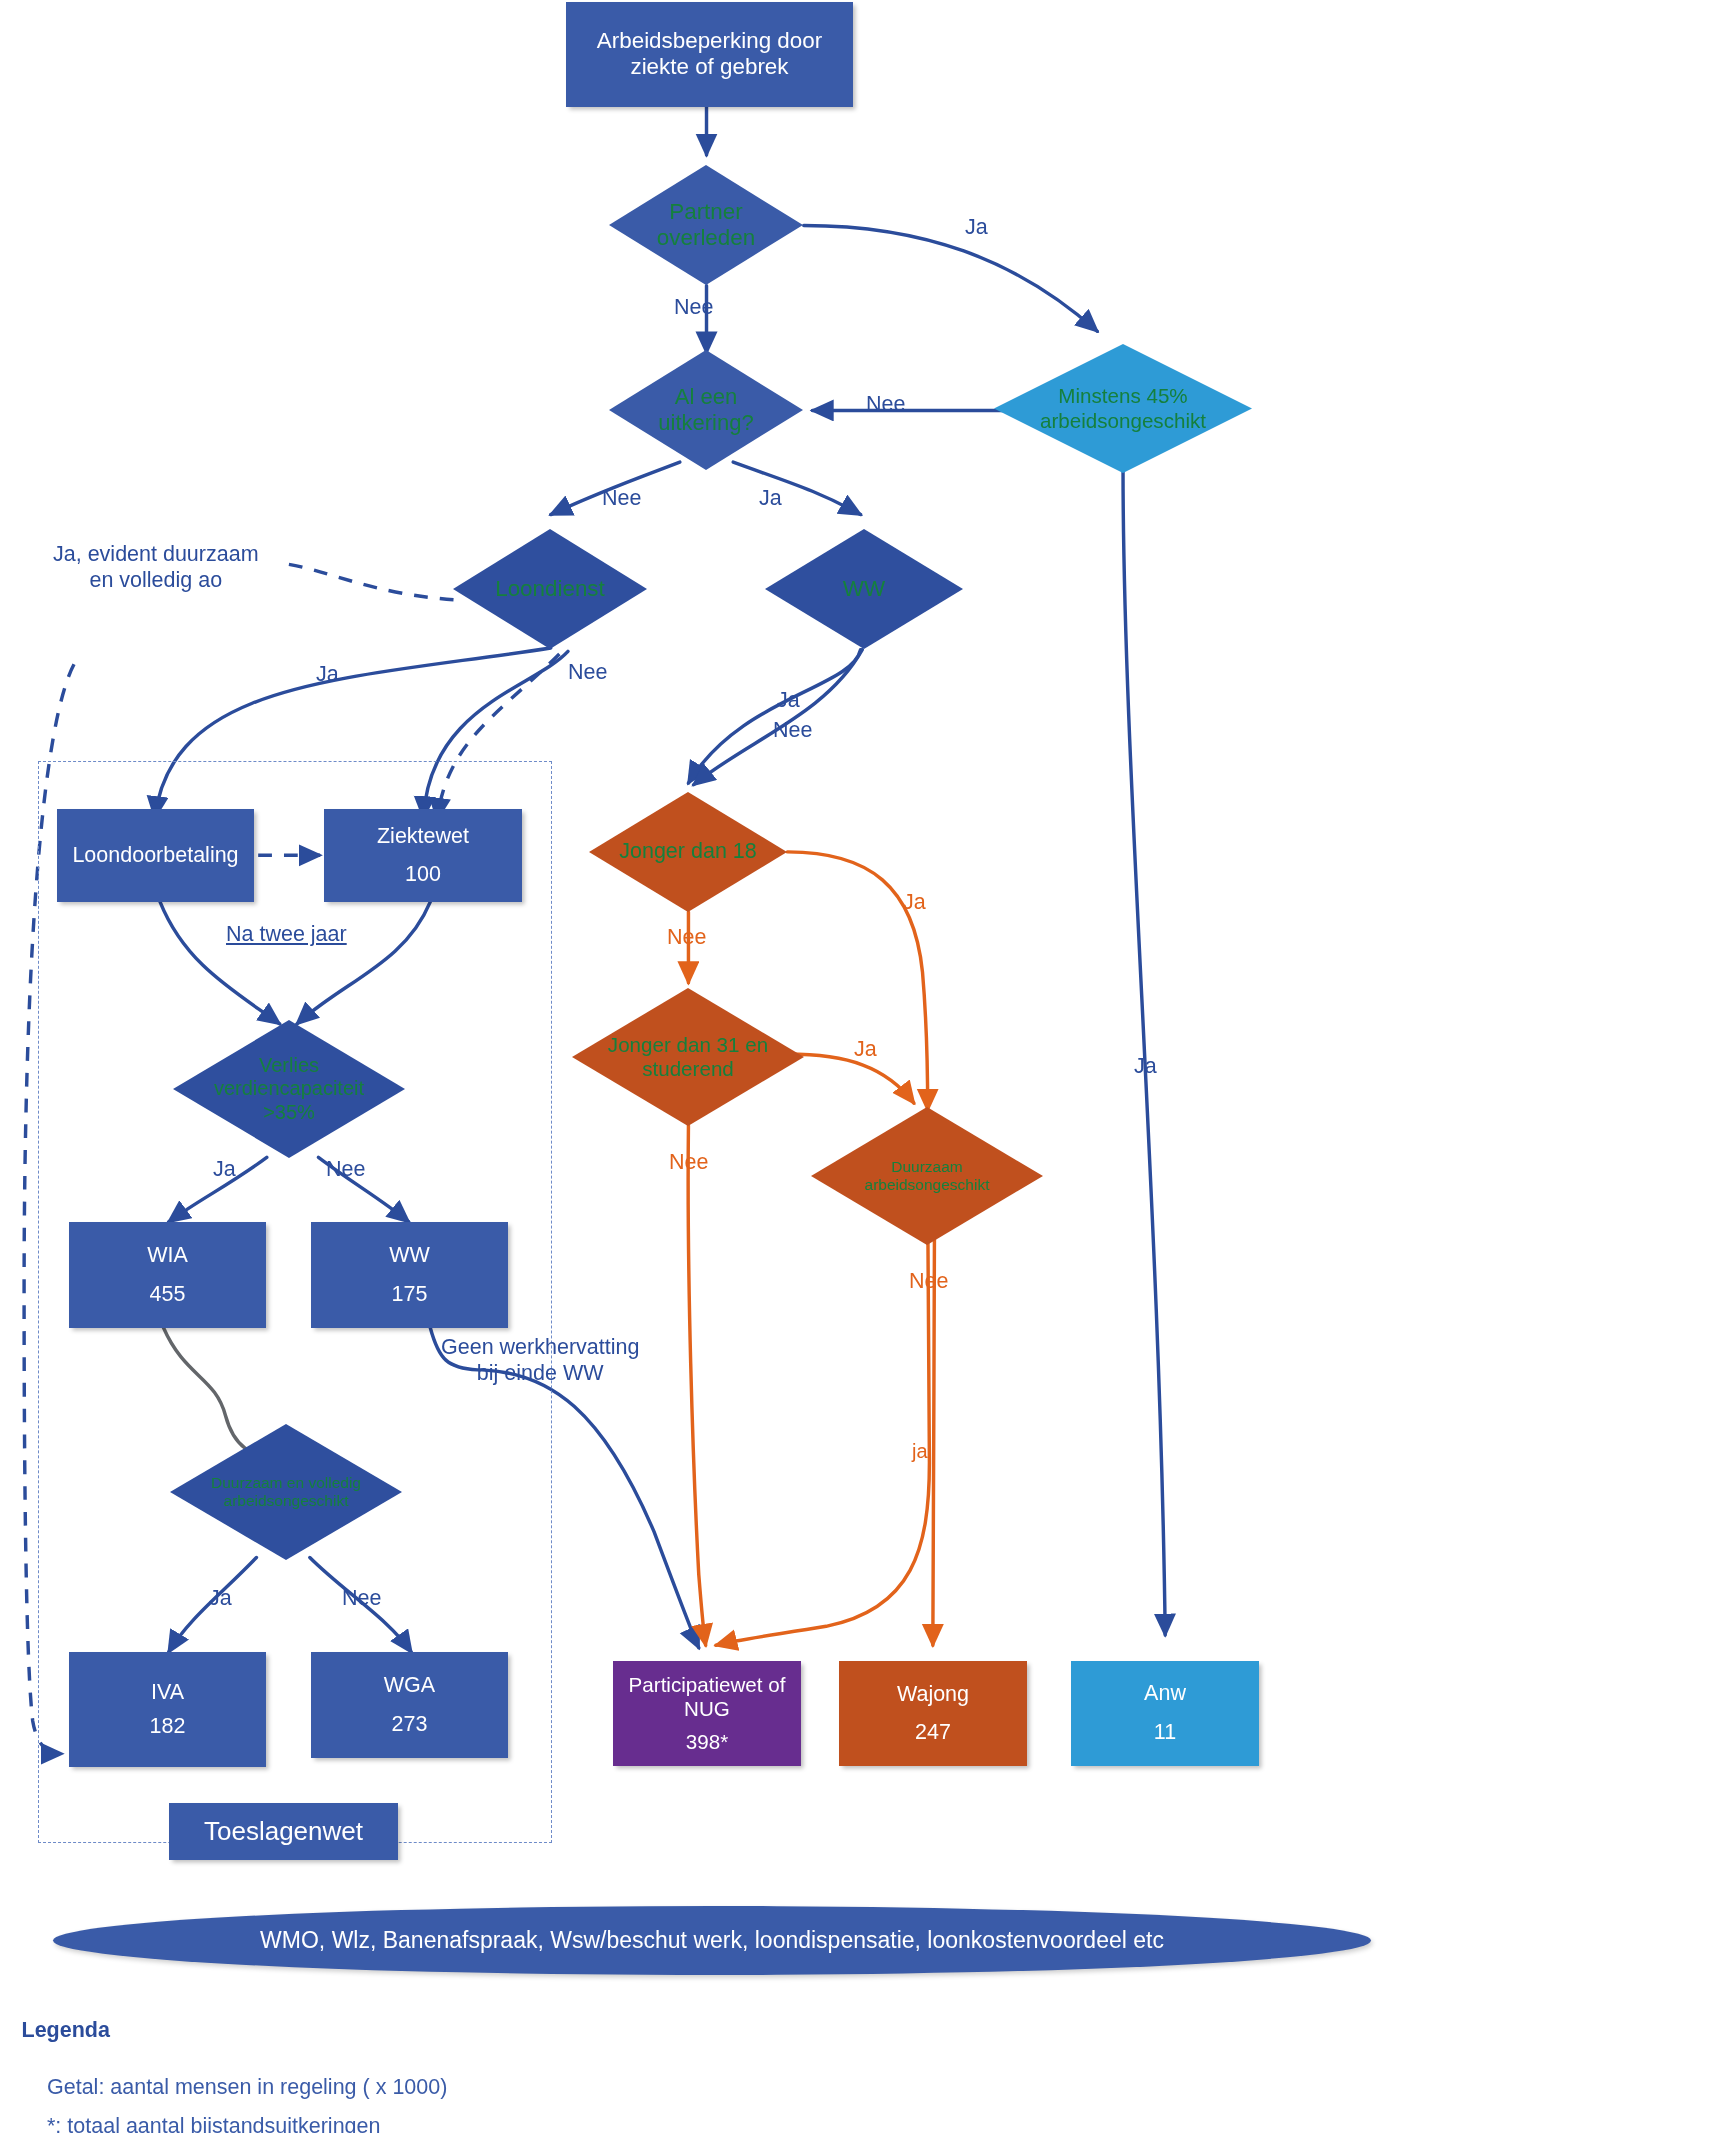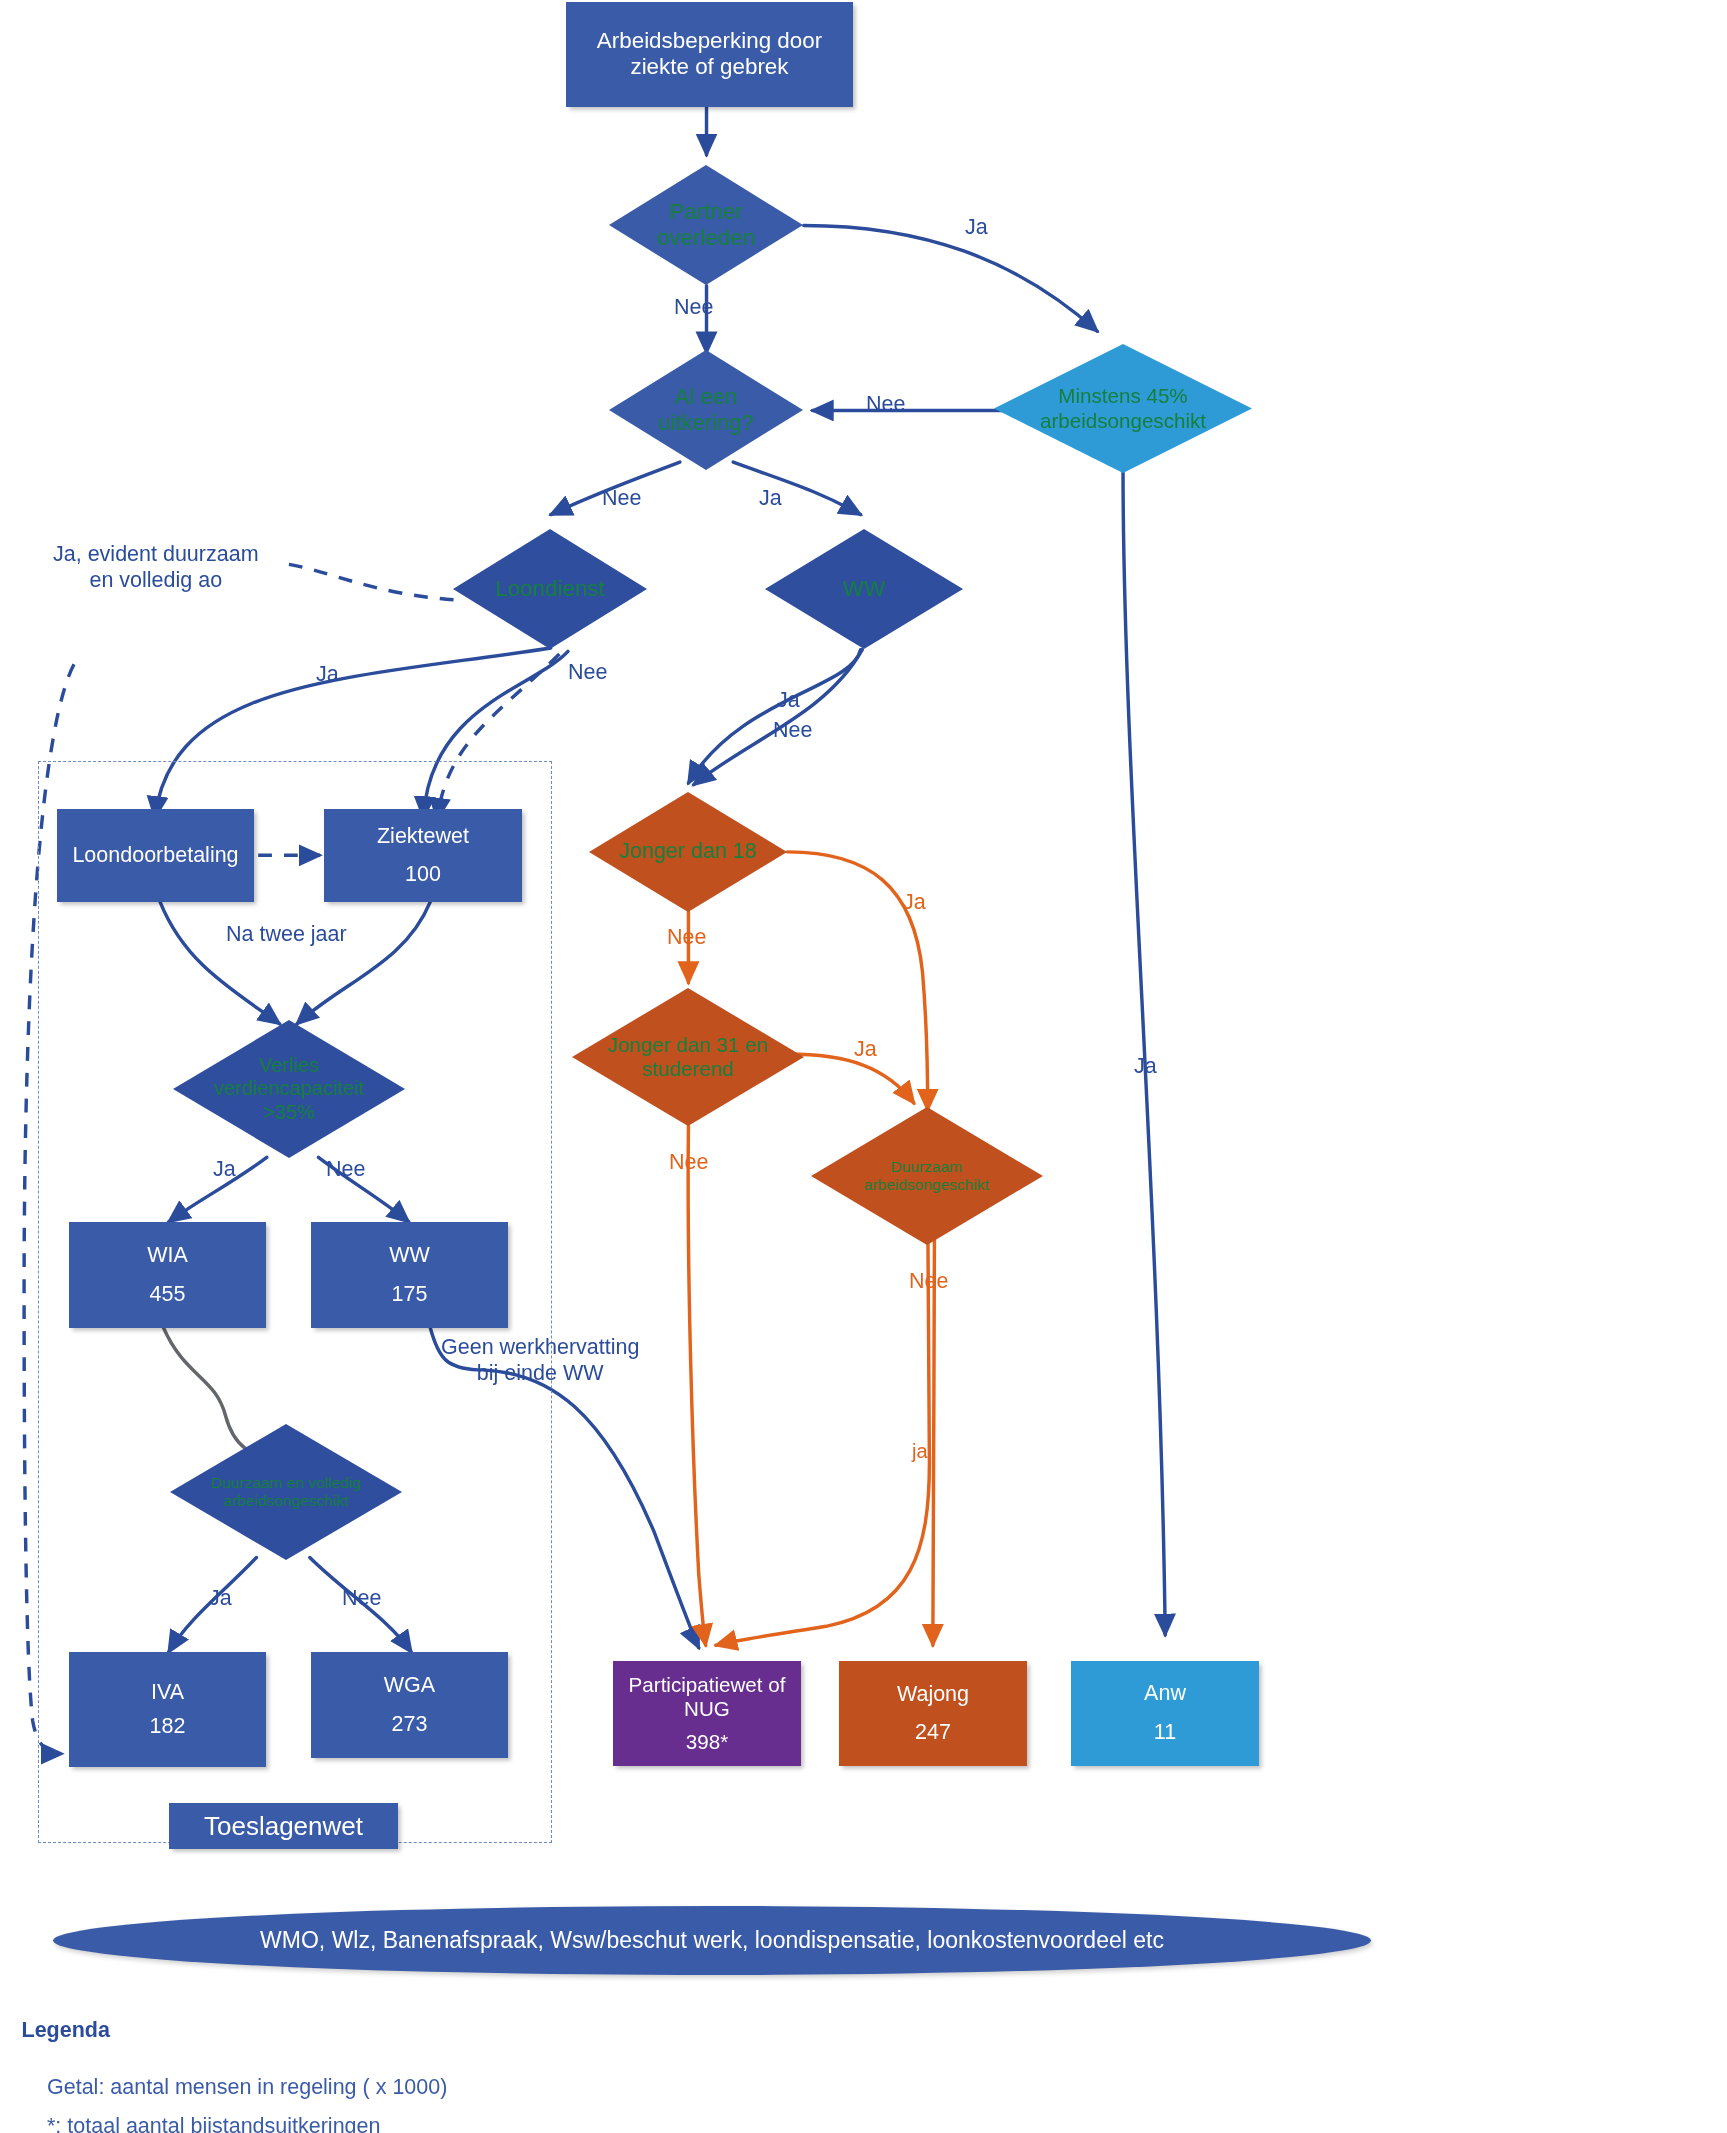--- a/index.html
+++ b/index.html
@@ -268,21 +268,21 @@
   <div class="node rect shadowed" style="left:69px; top:1652px; width:197px; height:115px; flex-direction:column; gap:8px; font-size:21.5px;">
     <span>IVA</span>
     <span>182</span>
   </div>
 
   <div class="node rect shadowed" style="left:311px; top:1652px; width:197px; height:106px; flex-direction:column; gap:13.8px; font-size:21.5px;">
     <span>WGA</span>
     <span>273</span>
   </div>
 
-  <div class="node rect shadowed" style="left:169px; top:1803px; width:229px; height:46px; font-size:26px; z-index:6;">Toeslagenwet</div>
+  <div class="node rect shadowed" style="left:169px; top:1803px; width:229px; height:57px; font-size:26px; z-index:6;">Toeslagenwet</div>
 
   <div class="diamond-wrap" style="left:589px; top:792px; width:198px; height:120px;">
     <svg viewBox="0 0 230 140" preserveAspectRatio="none">
         <polygon points="115,0 230,70 115,140 0,70" fill="#C0501E"></polygon>
       </svg>
     <div class="diamond-label" style="font-size:21.5px;">Jonger dan 18</div>
   </div>
 
   <div class="diamond-wrap" style="left:572px; top:988px; width:232px; height:138px;text-decoration:underline;">
     <svg viewBox="0 0 270 160" preserveAspectRatio="none">
@@ -323,21 +323,21 @@
   <div class="edge-label" style="left:866px; top:392px; font-size:21.5px;">Nee</div>
   <div class="edge-label" style="left:1134px; top:1054px; font-size:21.5px;">Ja</div>
   <div class="edge-label" style="left:602px; top:486px; font-size:21.5px;">Nee</div>
   <div class="edge-label" style="left:759px; top:486px; font-size:21.5px;">Ja</div>
   <div class="edge-label" style="left:53px; top:542px; font-size:21.5px; text-align:center; white-space:pre-line;">Ja, evident duurzaam
 en volledig ao</div>
   <div class="edge-label" style="left:316px; top:662px; font-size:21.5px;">Ja</div>
   <div class="edge-label" style="left:568px; top:660px; font-size:21.5px;">Nee</div>
   <div class="edge-label" style="left:777px; top:688px; font-size:21.5px;">Ja</div>
   <div class="edge-label" style="left:773px; top:718px; font-size:21.5px;">Nee</div>
-  <div class="edge-label" style="left:226px; top:922px; font-size:21.5px;">Na twee jaar</div>
+  <div class="edge-label" style="left:226px; top:922px; font-size:21.5px;text-decoration:underline;">Na twee jaar</div>
   <div class="edge-label" style="left:213px; top:1157px; font-size:21.5px;">Ja</div>
   <div class="edge-label" style="left:326px; top:1157px; font-size:21.5px;">Nee</div>
   <div class="edge-label" style="left:441px; top:1335px; font-size:21.5px; text-align:center; white-space:pre-line;">Geen werkhervatting
 bij einde WW</div>
   <div class="edge-label" style="left:209px; top:1586px; font-size:21.5px;">Ja</div>
   <div class="edge-label" style="left:342px; top:1586px; font-size:21.5px;">Nee</div>
 
   <div class="edge-label orange" style="left:903px; top:890px; font-size:21.5px;">Ja</div>
   <div class="edge-label orange" style="left:667px; top:925px; font-size:21.5px;">Nee</div>
   <div class="edge-label orange" style="left:854px; top:1037px; font-size:21.5px;">Ja</div>

